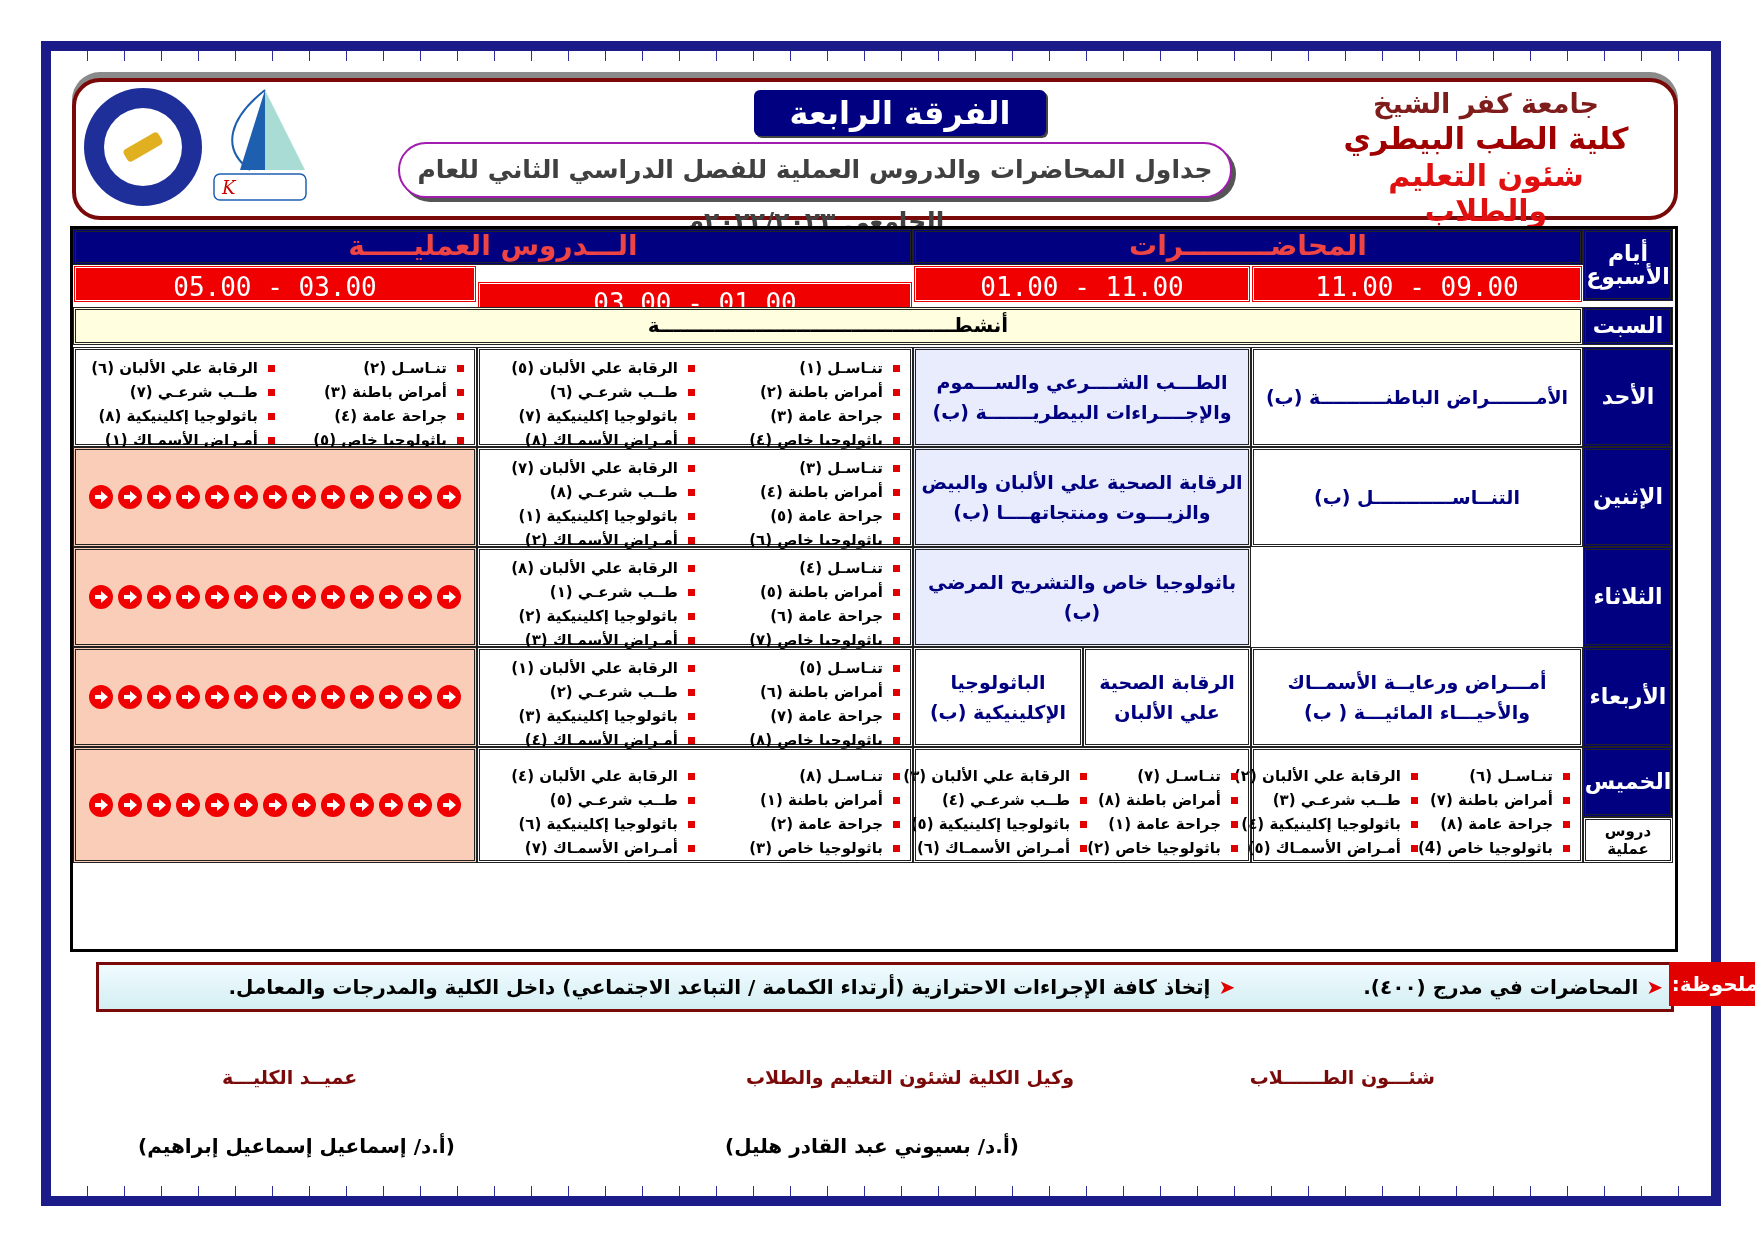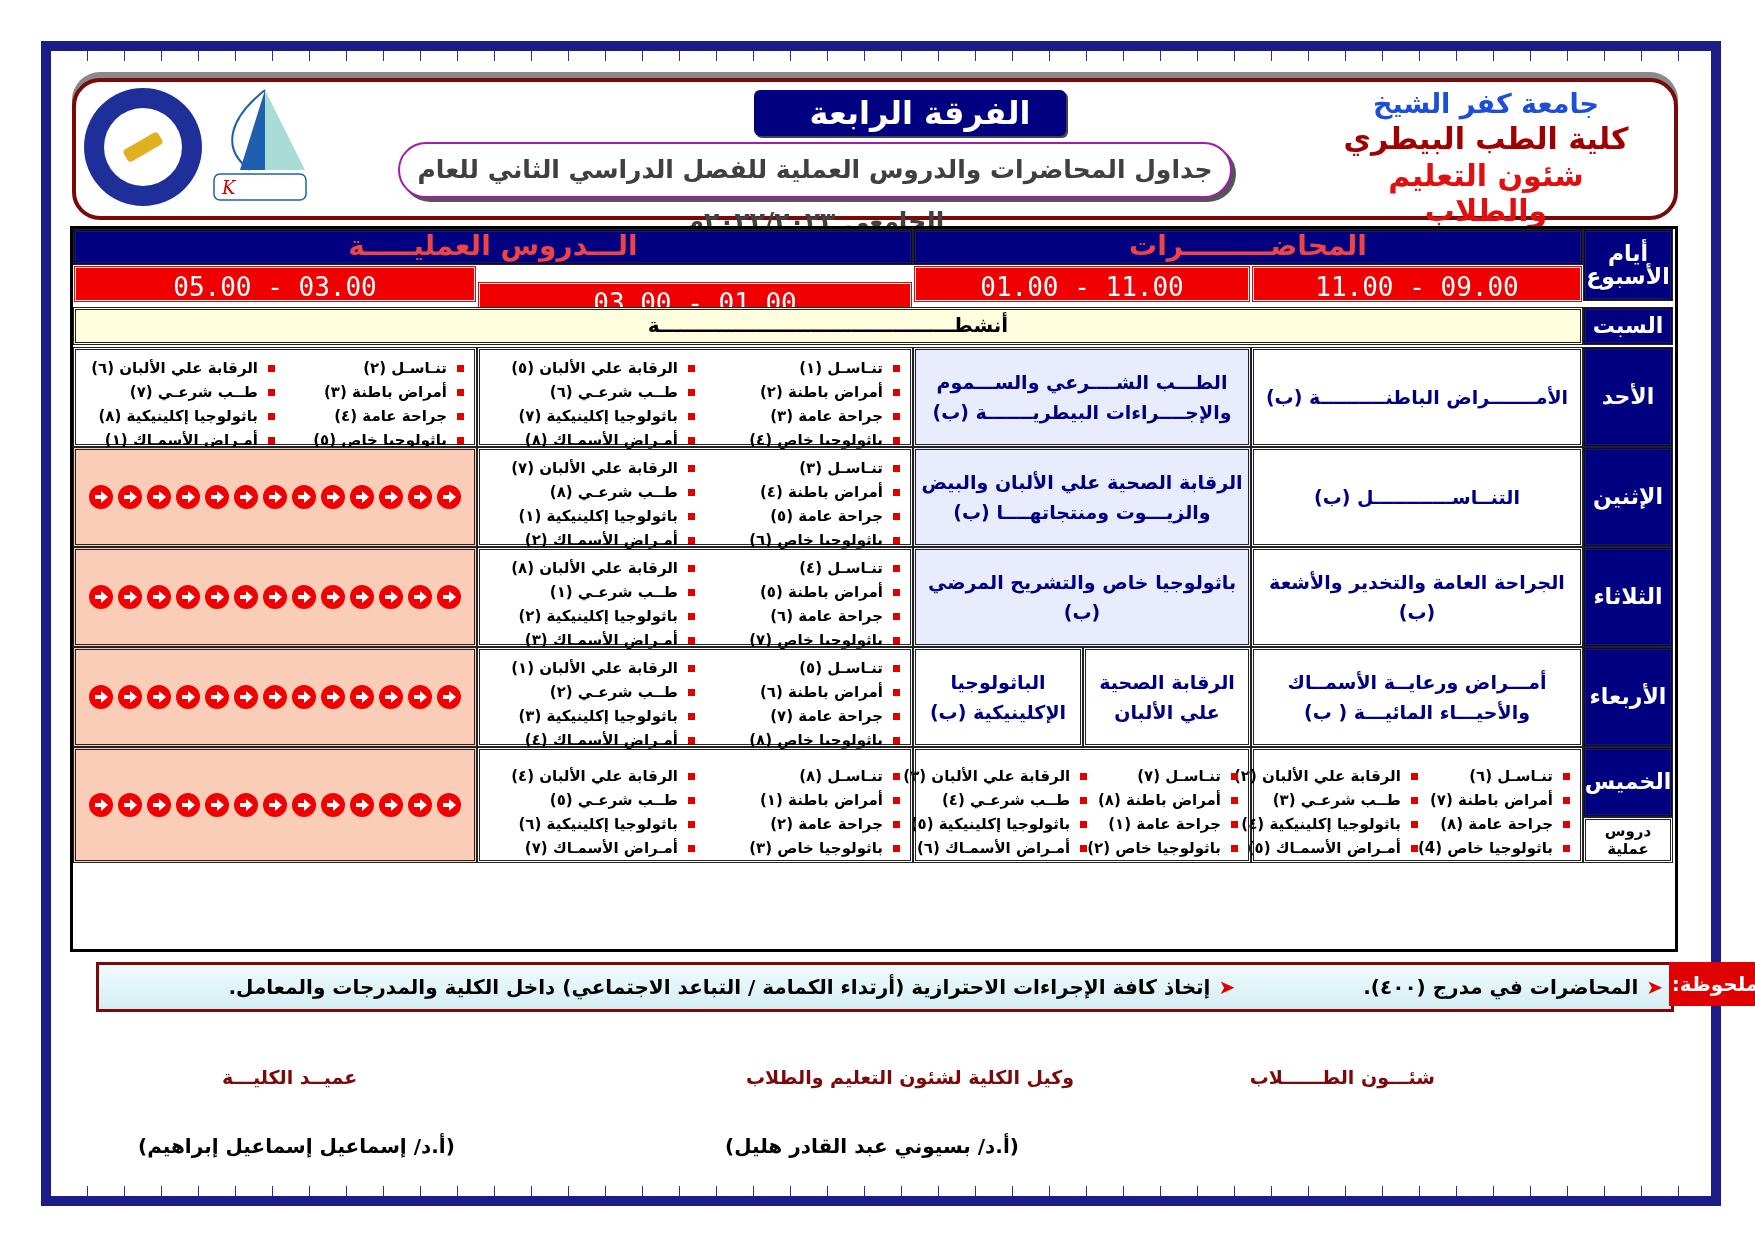--- a/index.html
+++ b/index.html
@@ -10,24 +10,24 @@
   }
   .frame-inner{position:absolute;left:10px;top:10px;right:10px;bottom:10px;background:#fff;}
   .frame-band{position:absolute;left:0;right:0;height:10px;background:#1b1b8a;}
   .frame-band.top{top:-10px}.frame-band.bottom{bottom:-10px}
   .frame-band-v{position:absolute;top:-10px;bottom:-10px;width:10px;background:#1b1b8a;}
   .frame-band-v.l{left:-10px}.frame-band-v.r{right:-10px}
 
   
   .header{position:absolute;left:72px;top:78px;width:1598px;height:134px;border:4px solid #7a0a0a;border-radius:28px;background:#fff;box-shadow:0 -6px 0 #8a8a8a;}
   .uni{position:absolute;right:38px;top:6px;text-align:center;width:300px;direction:rtl;}
-  .uni .l1{font-weight:bold;font-size:27px;color:#1d4ed8;}
+  .uni .l1{font-weight:bold;font-size:27px;color:#7f1d1d;}
   .uni .l2{font-weight:bold;font-size:30px;color:#a00000;margin-top:2px;}
   .uni .l3{font-weight:bold;font-size:30px;color:#e01010;margin-top:2px;}
-  .grade{position:absolute;left:678px;top:8px;width:292px;height:46px;background:#000080;border-radius:6px;color:#fff;font-weight:bold;font-size:32px;text-align:center;line-height:46px;direction:rtl;box-shadow:2px 2px 0 #444;padding-left:20px;}
+  .grade{position:absolute;left:678px;top:8px;width:292px;height:46px;background:#000080;border-radius:6px;color:#fff;font-weight:bold;font-size:32px;text-align:center;line-height:46px;direction:rtl;box-shadow:2px 2px 0 #444;}
   .subtitle{position:absolute;left:322px;top:60px;width:830px;height:52px;border:2px solid #a21caf;border-radius:28px;background:#fff;box-shadow:4px 4px 0 #555;color:#404040;font-weight:bold;font-size:25px;text-align:center;line-height:52px;direction:rtl;}
   .logo-seal{position:absolute;left:8px;top:6px;width:118px;height:118px;border-radius:50%;background:#1e2f9a;display:flex;align-items:center;justify-content:center;}
   .logo-seal .in{width:78px;height:78px;border-radius:50%;background:#fff;display:flex;align-items:center;justify-content:center;}
   .logo-seal .scroll{width:40px;height:14px;background:#e0b020;transform:rotate(-30deg);border-radius:4px;}
   .logo-sail{position:absolute;left:134px;top:6px;width:100px;height:118px;}
 
   
   .tbl{position:absolute;left:70px;top:226px;width:1602px;height:720px;border:3px solid #000;background:#fff;}
   .cell{position:absolute;box-sizing:border-box;border:3px double #222;}
   .hdr-blue{background:#000080;color:#ef4444;font-weight:bold;font-size:28px;text-align:center;direction:rtl;}
@@ -210,21 +210,20 @@
       <span class="arr"></span>
       <span class="arr"></span>
       <span class="arr"></span>
       <span class="arr"></span>
       <span class="arr"></span>
       <span class="arr"></span>
       <span class="arr"></span>
       <span class="arr"></span>
     </div>
     <div class="cell day" style="left: 1510px; top: 318px; width: 90px; height: 100px;">الثلاثاء</div>
-    <div class="cell lec" style="left: 1178px; top: 318px; width: 332px; height: 100px;">الجراحة العامة والتخدير والأشعة (ب)</div>
     <div class="cell lec shade" style="left: 840px; top: 318px; width: 338px; height: 100px;">باثولوجيا خاص والتشريح المرضي (ب)</div>
     <div class="cell grp" style="left: 404px; top: 318px; width: 436px; height: 100px;">
       <div class="it">
         <span class="b"></span>
         <span>تنـاسـل (٤)</span>
       </div>
       <div class="it">
         <span class="b"></span>
         <span>الرقابة علي الألبان (٨)</span>
       </div>

